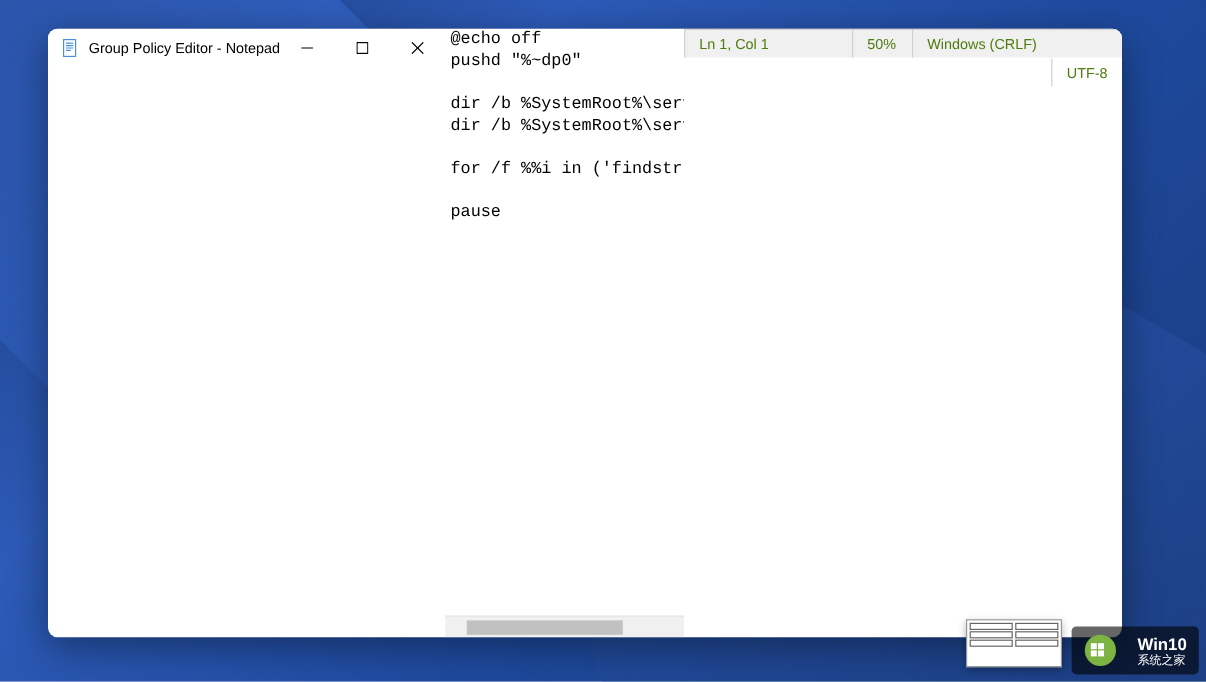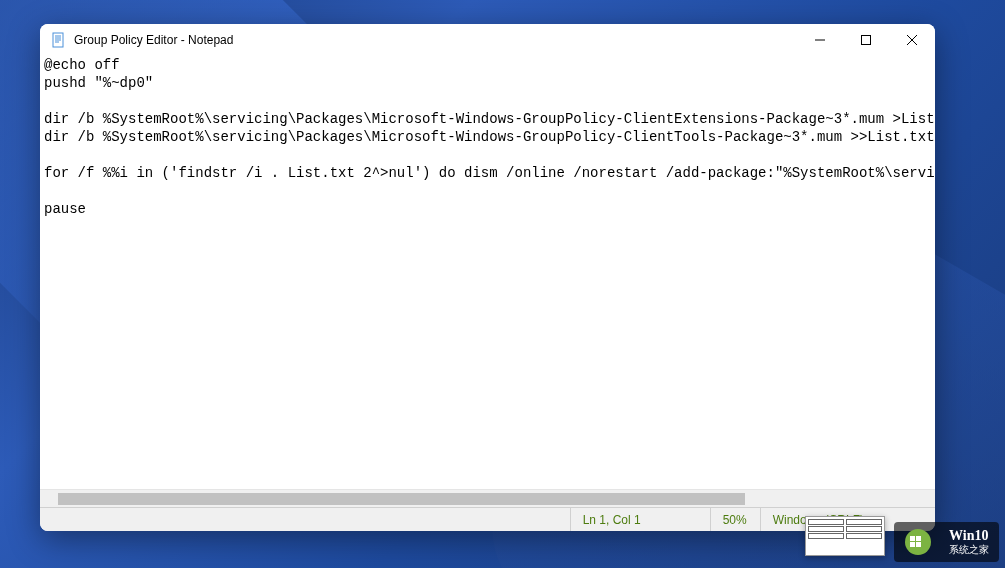--- a/index.html
+++ b/index.html
@@ -32,21 +32,21 @@
     .notepad-window {
       position: absolute;
       top: 24px;
       left: 40px;
       width: 895px;
       height: 507px;
       background: #ffffff;
       border-radius: 8px;
       box-shadow: 0 8px 32px rgba(0,0,0,0.4);
       display: flex;
-      flex-direction: column;
+      flex-direction: row;
       overflow: hidden;
     }
     .titlebar {
       height: 32px;
       background: #ffffff;
       display: flex;
       align-items: center;
       padding: 0 0 0 10px;
       border-bottom: none;
     }
@@ -157,26 +157,25 @@
     }
     .status-cell.pos { min-width: 140px; }
     .status-cell.zoom { min-width: 50px; }
     .status-cell.eol { min-width: 110px; }
     .status-cell.enc { min-width: 50px; margin-top: 48px; }
     .watermark {
       position: absolute;
       bottom: 6px;
       right: 6px;
       display: flex;
-      align-items: center;
+      align-items: flex-end;
       gap: 17px;
       background: rgba(0,0,0,0.6);
       padding: 6px 10px;
       border-radius: 4px;
-      font-family: Liberation Serif, serif;
     }
     .watermark-logo {
       width: 28px;
       height: 28px;
       position: relative;
     }
     .watermark-text {
       color: #fff;
       font-size: 14px;
       font-weight: 600;

